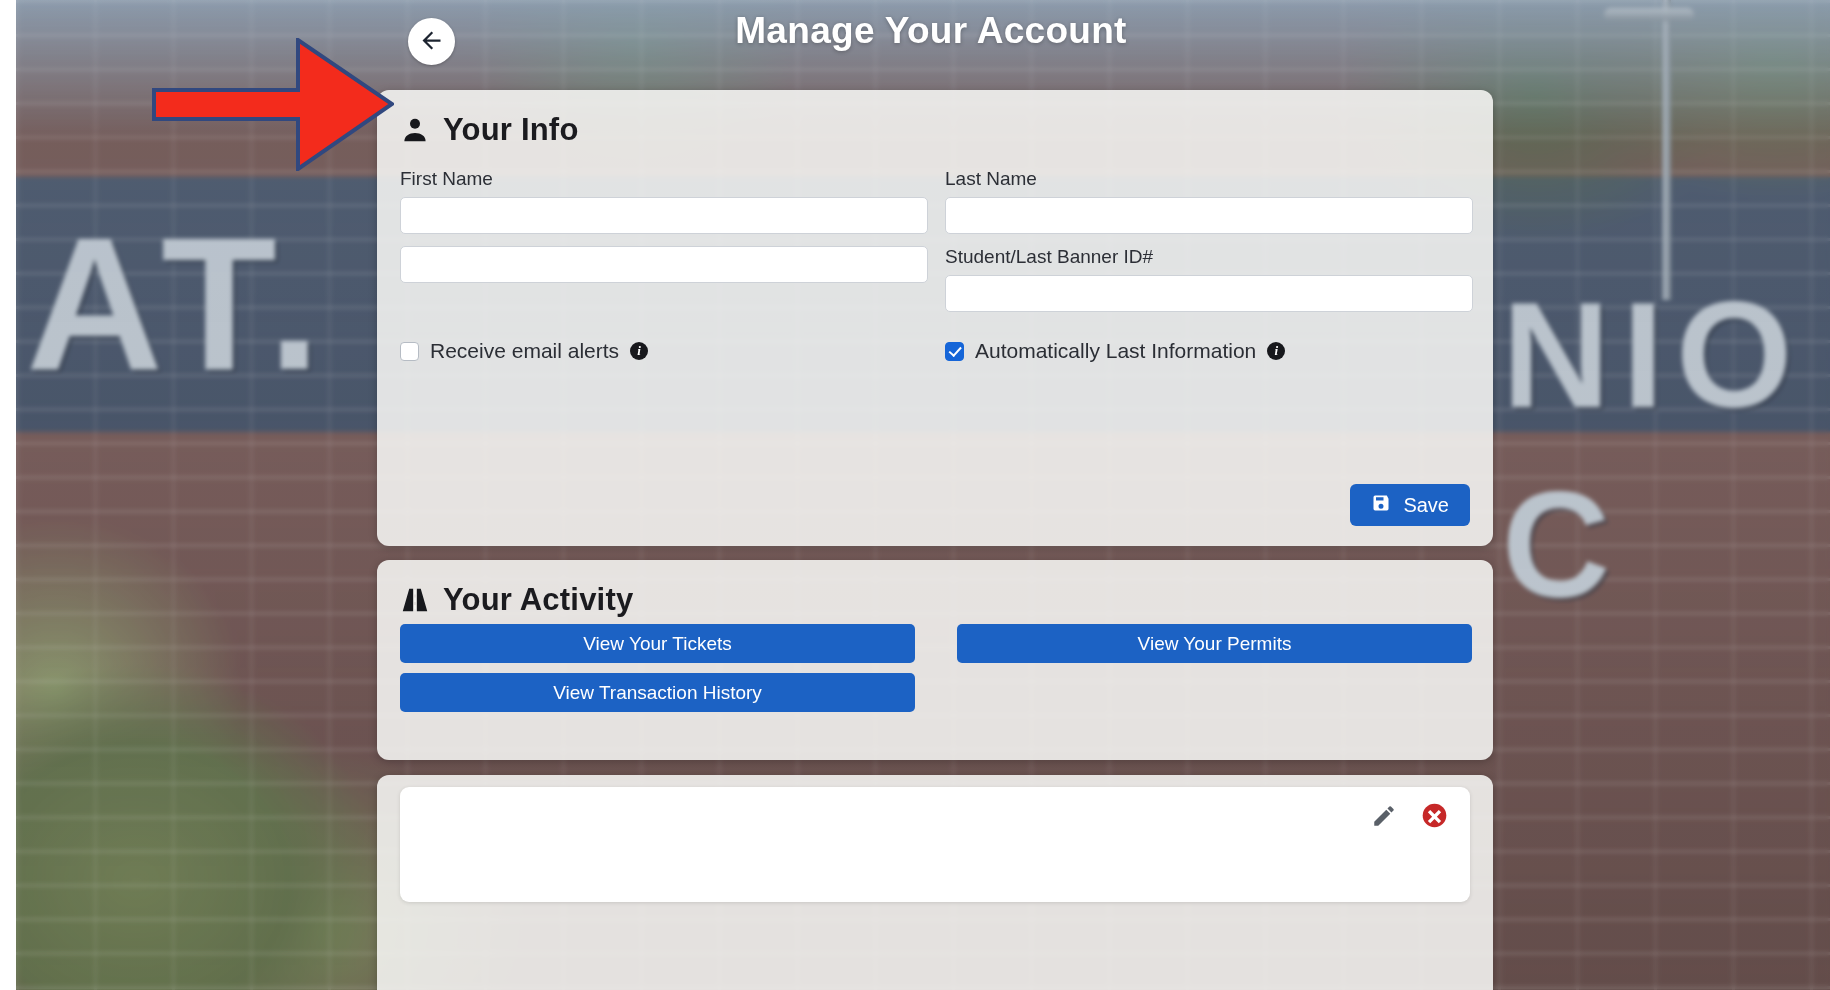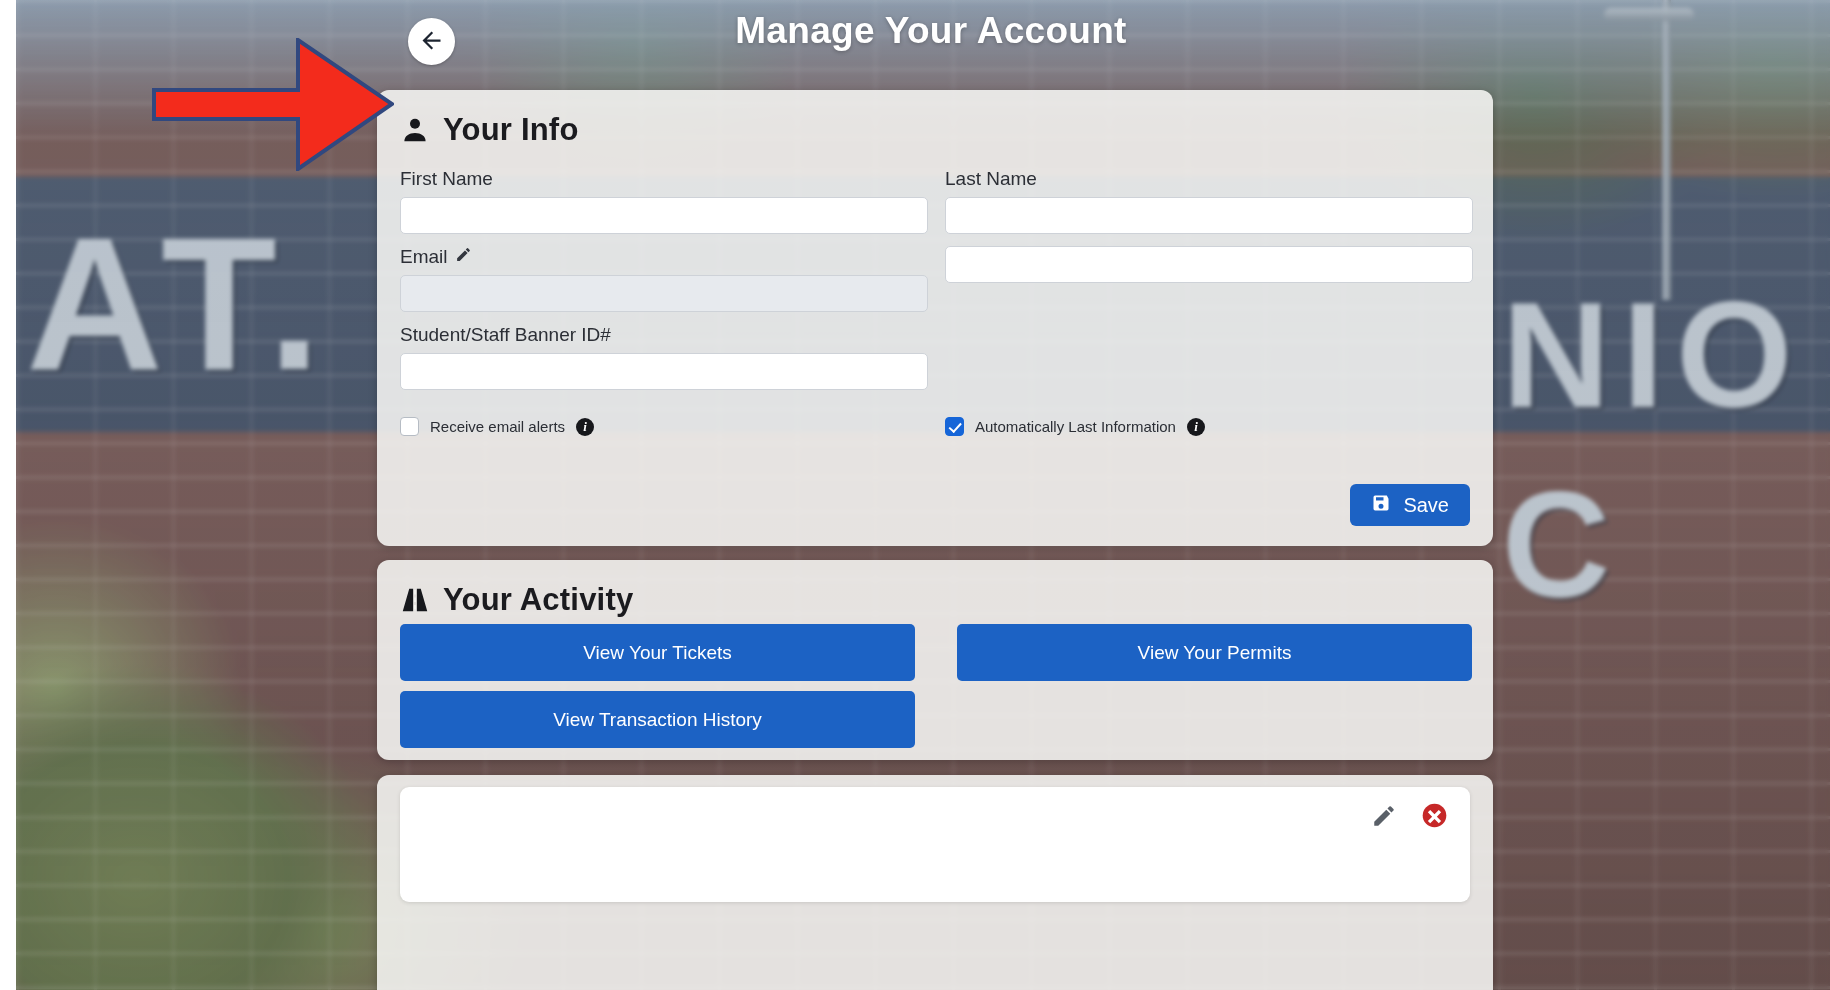--- a/index.html
+++ b/index.html
@@ -179,21 +179,21 @@
   }
   .checkbox.checked {
     background: #1565d8; border-color: #1565d8;
   }
   .checkbox.checked::after {
     content: "";
     width: 5px; height: 10px;
     border: solid #fff; border-width: 0 2.4px 2.4px 0;
     transform: rotate(42deg) translate(0px, -1px);
   }
-  .check-label { font-size: 15px; color: #2b2e35; }
+  .check-label { font-size: 21px; color: #2b2e35; }
   .info-icon {
     width: 18px; height: 18px; border-radius: 50%;
     background: #17181c; color: #fff;
     font-size: 13px; font-weight: 700; font-style: italic;
     display: flex; align-items: center; justify-content: center;
     font-family: "Liberation Serif", serif;
     cursor: pointer;
   }
 
   
@@ -211,21 +211,21 @@
 
   
   #activity-grid {
     display: grid;
     grid-template-columns: 515px 515px;
     column-gap: 42px;
     row-gap: 10px;
     padding: 6px 23px 0 23px;
   }
   .action-button {
-    height: 57px;
+    height: 39px;
     background: #1c62c4;
     color: #ffffff;
     border: none; border-radius: 5px;
     font-size: 19px; cursor: pointer;
     font-family: "Liberation Sans", sans-serif;
   }
 
   
   #vehicle-card {
     position: relative;
@@ -300,39 +300,28 @@
         <input class="text-input" type="text" value="" style="">
       </div>
 
       <div class="field">
         <div class="field-label">
           <span>Last Name</span>
         </div>
         <input class="text-input" type="text" value="" style="">
       </div>
 
+
+      <div class="field">
+        <input class="text-input" type="text" value="" style="">
+      </div>
+
       <div class="field">
         <div class="field-label">
-          <span>Email</span>
-          <span>
-            <svg width="17" height="17" viewBox="0 0 24 24" aria-hidden="true">
-              <path d="M3 17.3V21h3.7L17.8 9.9l-3.7-3.7zM20.7 7a1 1 0 000-1.4l-2.3-2.3a1 1 0 00-1.4 0l-1.8 1.8 3.7 3.7z" fill="#33373f"></path>
-            </svg>
-          </span>
-        </div>
-        <input class="text-input is-disabled" type="text" disabled="" value="" style="">
-      </div>
-
-      <div class="field">
-        <input class="text-input" type="text" value="" style="">
-      </div>
-
-      <div class="field">
-        <div class="field-label">
-          <span>Student/Staff Banner ID#</span>
+          <span>Student/Last Banner ID#</span>
         </div>
         <input class="text-input" type="text" value="" style="">
       </div>
 
       <div></div>
     </div>
 
     <div id="checkbox-row">
       <div class="check-item">
         <span class="checkbox"></span>

